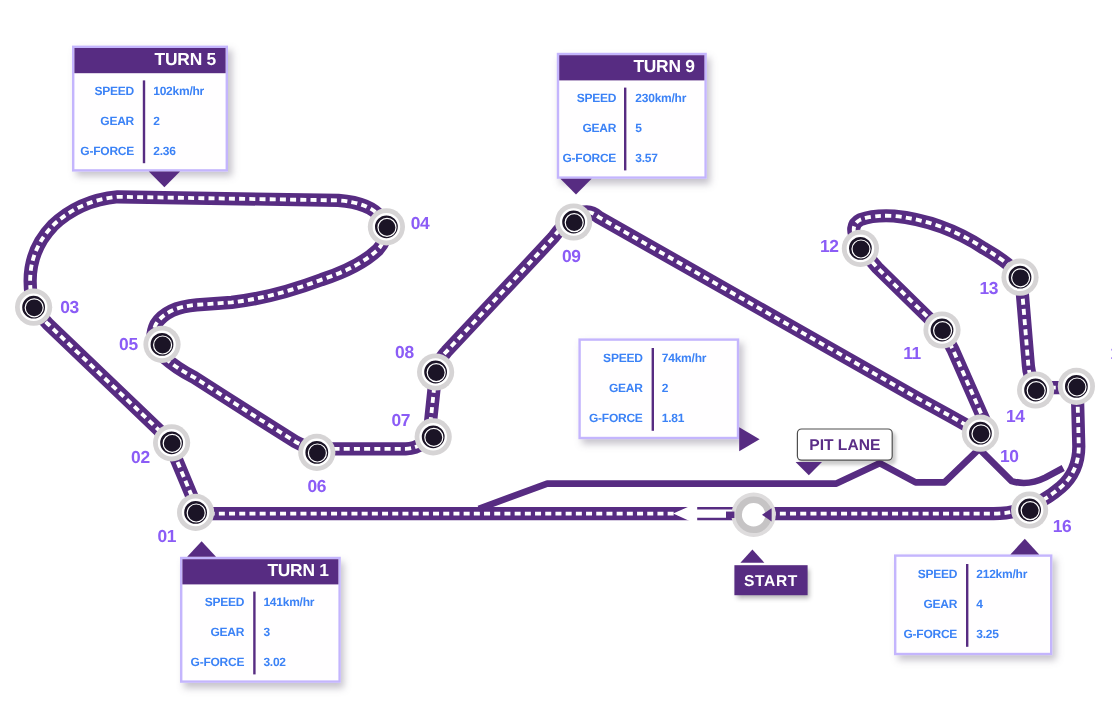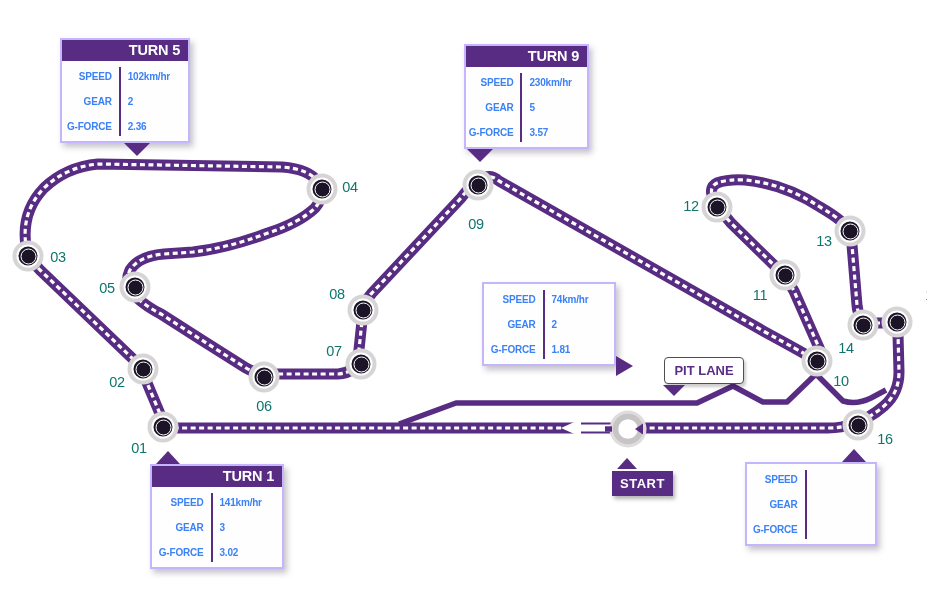--- a/index.html
+++ b/index.html
@@ -6,22 +6,22 @@
   #stage{position:relative;width:927px;height:602px;background:#ffffff;overflow:hidden;
          font-family:"Liberation Sans", sans-serif;}
   #circuit{position:absolute;left:0;top:0;}
 
   
   .halo{position:absolute;width:31px;height:31px;border-radius:50%;background:#d6d4d5;
         transform:translate(-50%,-50%);filter:blur(.6px);}
   .marker{position:absolute;width:19px;height:19px;border-radius:50%;background:#1b1426;
           border:2.5px solid #ffffff;transform:translate(-50%,-50%);}
   .marker::after{content:"";position:absolute;inset:1.5px;border:1.5px solid #fff;border-radius:50%;}
-  .marker-label{position:absolute;transform:translate(-50%,-50%);font-size:14.5px;font-weight:normal;
-          color:#0f766e;letter-spacing:-.3px;white-space:nowrap;}
+  .marker-label{position:absolute;transform:translate(-50%,-50%);font-size:14.5px;font-weight:bold;
+          color:#8b5cf6;letter-spacing:-.3px;white-space:nowrap;}
 
   
   .tbox{position:absolute;background:#fffeff;border:2px solid #c4b5fd;
         box-shadow:3px 4px 6px rgba(90,80,105,.35);}
   .tb-header{background:#572c82;color:#fff;height:21px;line-height:21px;text-align:right;
         padding-right:8px;font-size:14.5px;font-weight:bold;letter-spacing:-.2px;}
   .tb-body{display:flex;padding:3px 0 2px 0;}
   .tb-labels{width:45%;}
   .tb-values{flex:1;}
   .tb-divider{width:2px;background:#572c82;margin:3px 0;}
@@ -120,21 +120,21 @@
       <div class="marker" style="left: 264px; top: 377px;"></div>
       <div class="marker-label" style="left: 264px; top: 406px;">06</div>
       <div class="halo" style="left: 361px; top: 364px;"></div>
       <div class="marker" style="left: 361px; top: 364px;"></div>
       <div class="marker-label" style="left: 334px; top: 351px;">07</div>
       <div class="halo" style="left: 363px; top: 310px;"></div>
       <div class="marker" style="left: 363px; top: 310px;"></div>
       <div class="marker-label" style="left: 337px; top: 294px;">08</div>
       <div class="halo" style="left: 478px; top: 185px;"></div>
       <div class="marker" style="left: 478px; top: 185px;"></div>
-      <div class="marker-label" style="left: 476px; top: 224px;">09</div>
+      <div class="marker-label" style="left: 476px; top: 214px;">09</div>
       <div class="halo" style="left: 817px; top: 361px;"></div>
       <div class="marker" style="left: 817px; top: 361px;"></div>
       <div class="marker-label" style="left: 841px; top: 381px;">10</div>
       <div class="halo" style="left: 785px; top: 275px;"></div>
       <div class="marker" style="left: 785px; top: 275px;"></div>
       <div class="marker-label" style="left: 760px; top: 295px;">11</div>
       <div class="halo" style="left: 717px; top: 207px;"></div>
       <div class="marker" style="left: 717px; top: 207px;"></div>
       <div class="marker-label" style="left: 691px; top: 206px;">12</div>
       <div class="halo" style="left: 850px; top: 231px;"></div>
@@ -223,20 +223,25 @@
   </div>
 
   <div class="tbox tb-turn16">
     <div class="tb-body">
       <div class="tb-labels">
         <div class="tb-cell">SPEED</div>
         <div class="tb-cell">GEAR</div>
         <div class="tb-cell">G-FORCE</div>
       </div>
       <div class="tb-divider"></div>
+      <div class="tb-values">
+        <div class="tb-cell">212km/hr</div>
+        <div class="tb-cell">4</div>
+        <div class="tb-cell">3.25</div>
+      </div>
     </div>
     <div class="tb-arrow arrow-up"></div>
   </div>
 
   <div class="pitlane-box">PIT LANE</div>
   <div class="pitlane-arrow"></div>
   <div class="start-box">START</div>
   <div class="start-arrow"></div>
 
 </div>

